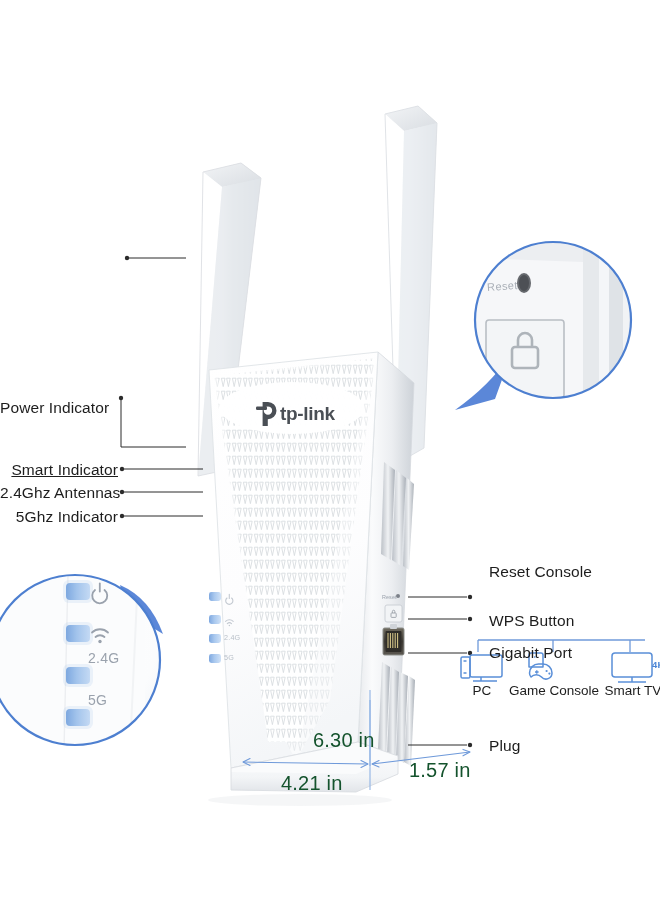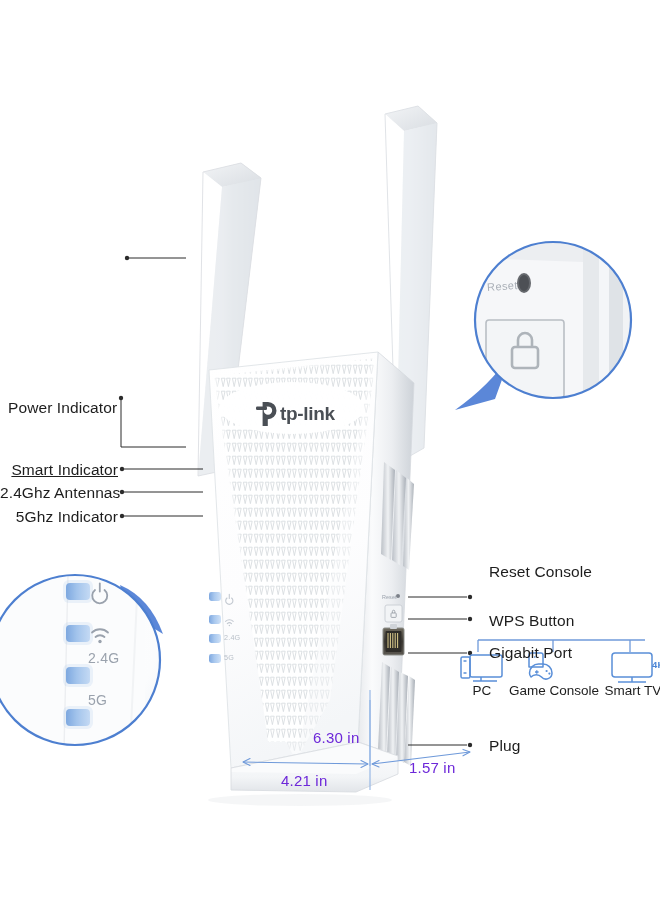--- a/index.html
+++ b/index.html
@@ -27,35 +27,35 @@
   .label {
     position: absolute;
     font-size: 15.5px;
     line-height: 1.25;
     color: #1d1d1d;
     white-space: pre;
     letter-spacing: 0.1px;
   }
 
   .lbl-ext-antennas { left: 0px;  top: 247px; width: 120px; text-align: right; }
-  .lbl-power        { left: 8px;  top: 398px; width: 104px; text-align: left; }
+  .lbl-power        { left: 0px;  top: 398px; width: 104px; text-align: left; }
   .lbl-smart        { left: 0px;  top: 460px; width: 118px; text-align: right; text-decoration: underline; }
   .lbl-24           { left: 0px;  top: 483px; width: 118px; text-align: right; }
   .lbl-5g           { left: 0px;  top: 507px; width: 118px; text-align: right; }
 
   .lbl-reset        { left: 489px; top: 562px; }
   .lbl-wps          { left: 489px; top: 611px; }
   .lbl-gig          { left: 489px; top: 643px; }
   .lbl-plug         { left: 489px; top: 736px; }
 
   
   .dim {
     position: absolute;
-    color: #6d28d9;
-    font-size: 15px;
+    color: #14532d;
+    font-size: 20px;
     letter-spacing: 0.2px;
   }
   .dim-h   { left: 313px; top: 729px; }
   .dim-w   { left: 281px; top: 772px; }
   .dim-d   { left: 409px; top: 759px; }
 
   
   .dev-cap {
     position: absolute;
     color: #1d1d1d;

